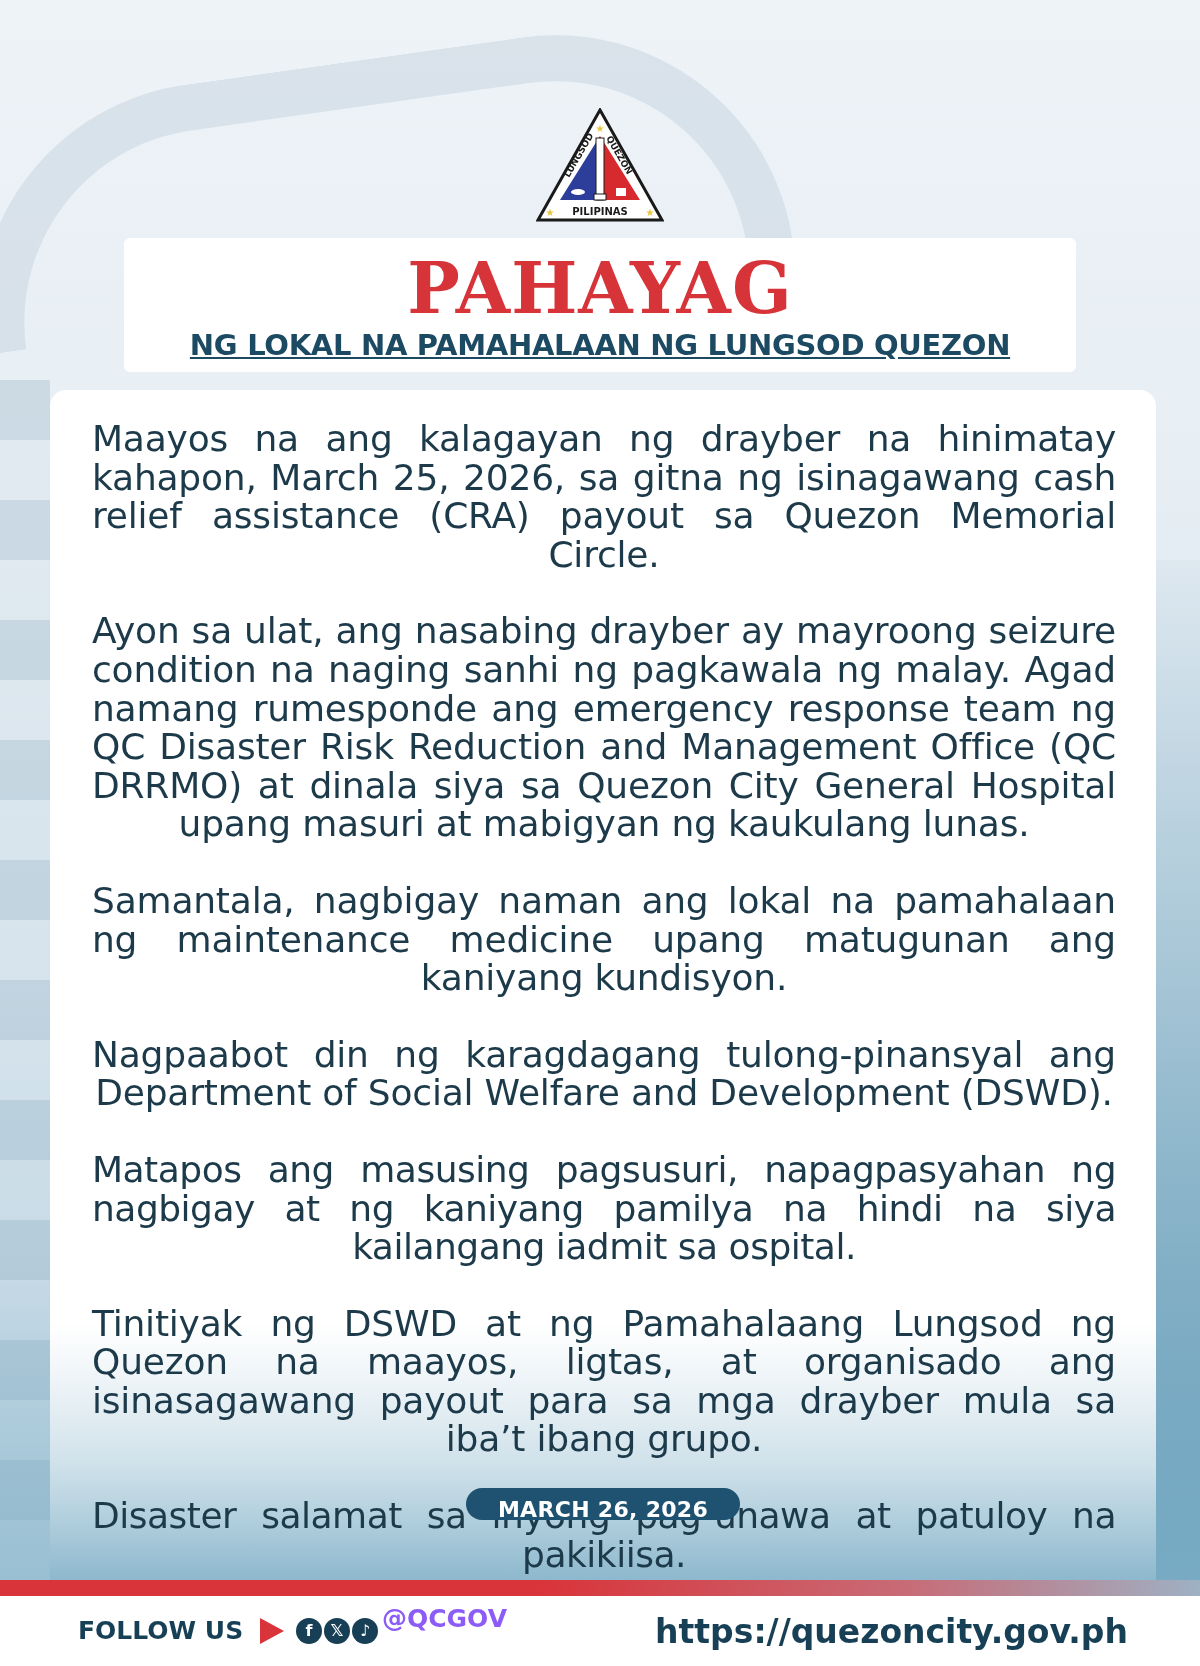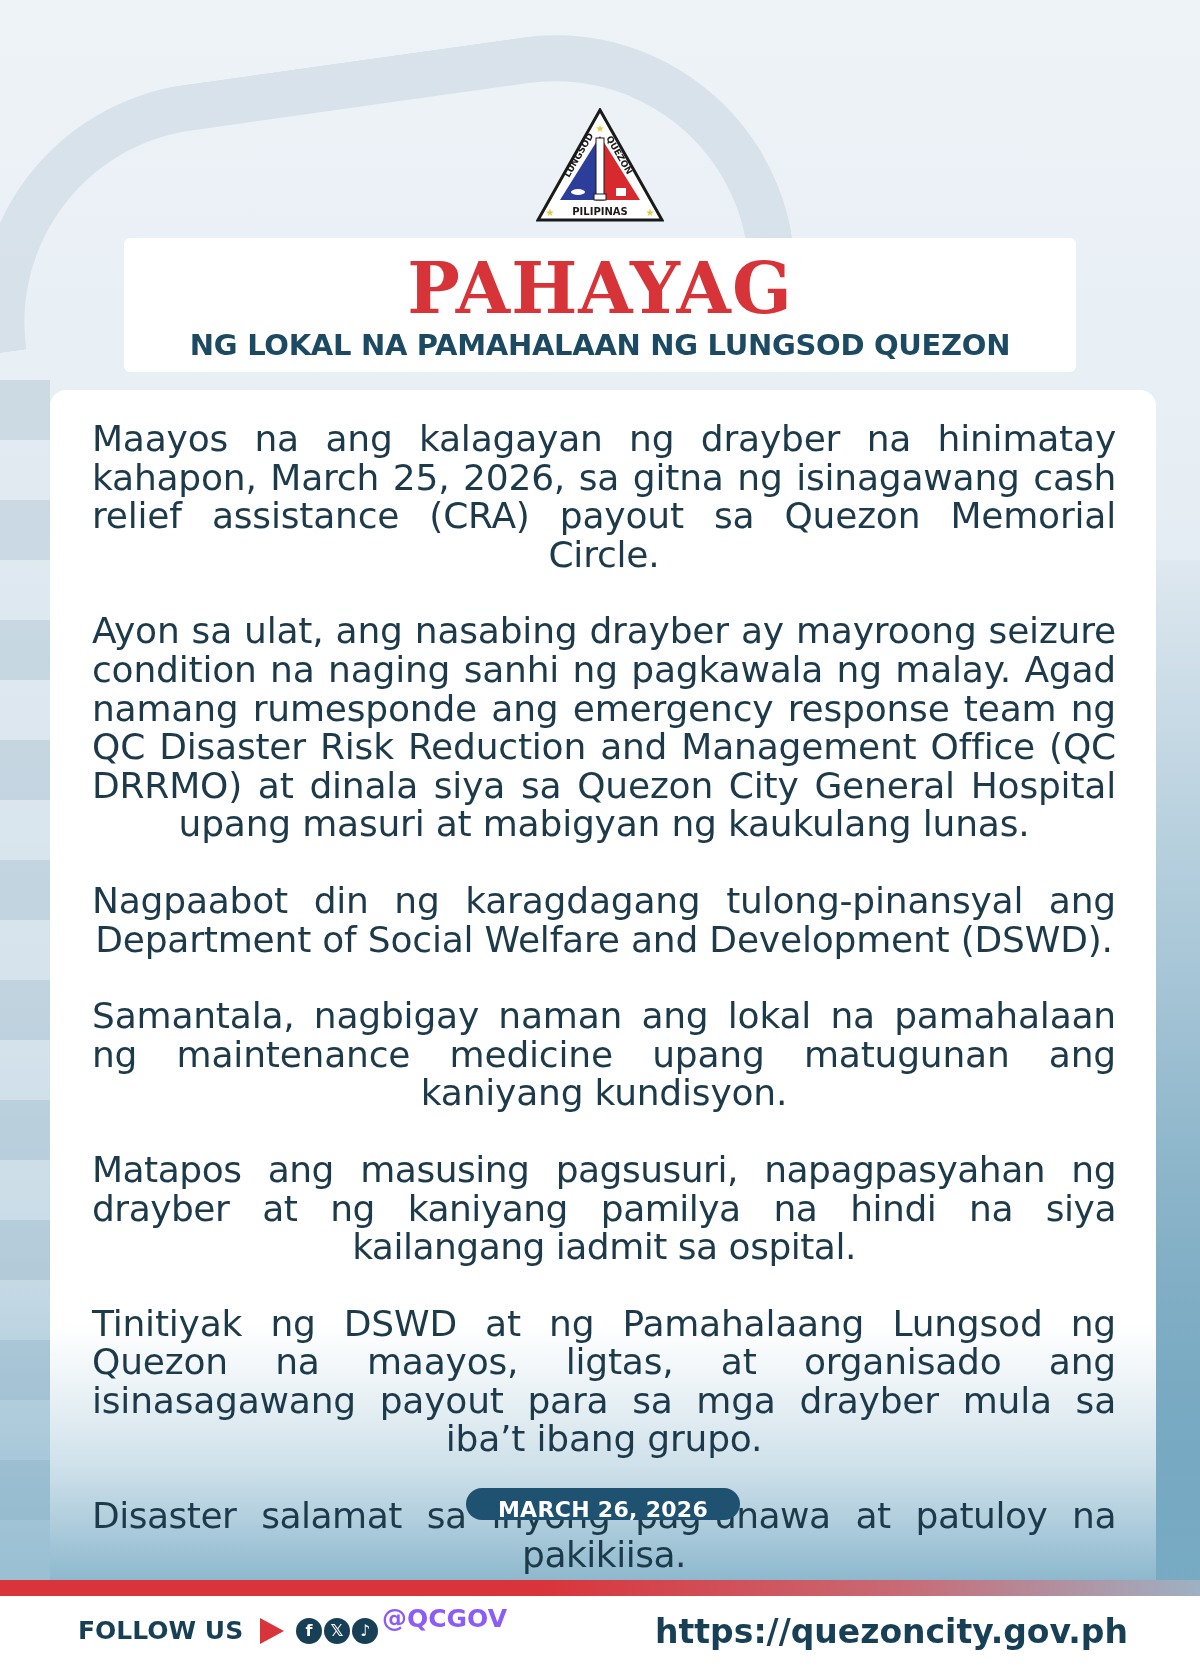--- a/index.html
+++ b/index.html
@@ -43,21 +43,21 @@
   }
   .header-title {
     font-family: "DejaVu Serif", serif; font-weight: bold;
     font-size: 70px; line-height: 70px; color: #d7343a;
     letter-spacing: 1px; margin-top: 16px;
     transform: scaleY(1.02);
   }
   .header-subtitle {
     font-family: "DejaVu Sans", sans-serif; font-weight: bold;
     font-size: 29px; line-height: 34px; color: #1d4a63;
-    letter-spacing: -0.3px; margin-top: 4px;
+    letter-spacing: -0.3px; margin-top: 4px; text-decoration: underline;
   }
 
   
   .body-card {
     position: absolute; left: 50px; top: 390px; width: 1106px; height: 1196px;
     background: linear-gradient(180deg, #ffffff 0%, #ffffff 78%, rgba(255,255,255,0.55) 90%, rgba(255,255,255,0.0) 100%);
     border-radius: 16px 16px 0 0;
   }
   .statement {
     position: absolute; left: 92px; top: 420px; width: 1024px;
@@ -142,23 +142,23 @@
 <div class="header-card">
   <div class="header-title">PAHAYAG</div>
   <div class="header-subtitle">NG LOKAL NA PAMAHALAAN NG LUNGSOD QUEZON</div>
 </div>
 
 <div class="body-card"></div>
 
 <div class="statement">
   <p>Maayos na ang kalagayan ng drayber na hinimatay kahapon, March 25, 2026, sa gitna ng isinagawang cash relief assistance (CRA) payout sa Quezon Memorial Circle.</p>
   <p>Ayon sa ulat, ang nasabing drayber ay mayroong seizure condition na naging sanhi ng pagkawala ng malay. Agad namang rumesponde ang emergency response team ng QC Disaster Risk Reduction and Management Office (QC DRRMO) at dinala siya sa Quezon City General Hospital upang masuri at mabigyan ng kaukulang lunas.</p>
+  <p>Samantala, nagbigay naman ang lokal na pamahalaan ng maintenance medicine upang matugunan ang kaniyang kundisyon.</p>
   <p>Nagpaabot din ng karagdagang tulong-pinansyal ang Department of Social Welfare and Development (DSWD).</p>
-  <p>Samantala, nagbigay naman ang lokal na pamahalaan ng maintenance medicine upang matugunan ang kaniyang kundisyon.</p>
-  <p class="tight">Matapos ang masusing pagsusuri, napagpasyahan ng drayber at ng kaniyang pamilya na hindi na siya kailangang iadmit sa ospital.</p>
+  <p class="tight">Matapos ang masusing pagsusuri, napagpasyahan ng nagbigay at ng kaniyang pamilya na hindi na siya kailangang iadmit sa ospital.</p>
   <p>Tinitiyak ng DSWD at ng Pamahalaang Lungsod ng Quezon na maayos, ligtas, at organisado ang isinasagawang payout para sa mga drayber mula sa iba’t ibang grupo.</p>
   <p class="tight">Disaster salamat sa inyong pag-unawa at patuloy na pakikiisa.</p>
 </div>
 
 <div class="date-pill">MARCH 26, 2026</div>
 
 <div class="red-band"></div>
 
 <div class="footer">
   <div class="follow-label">FOLLOW US</div>

